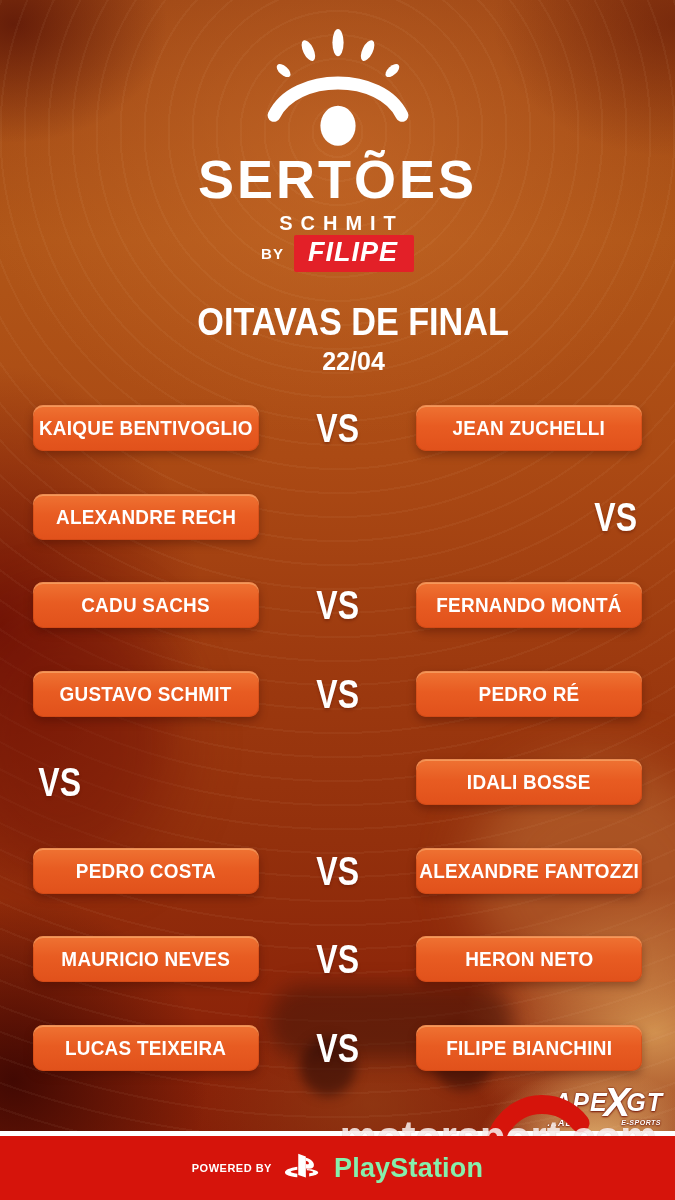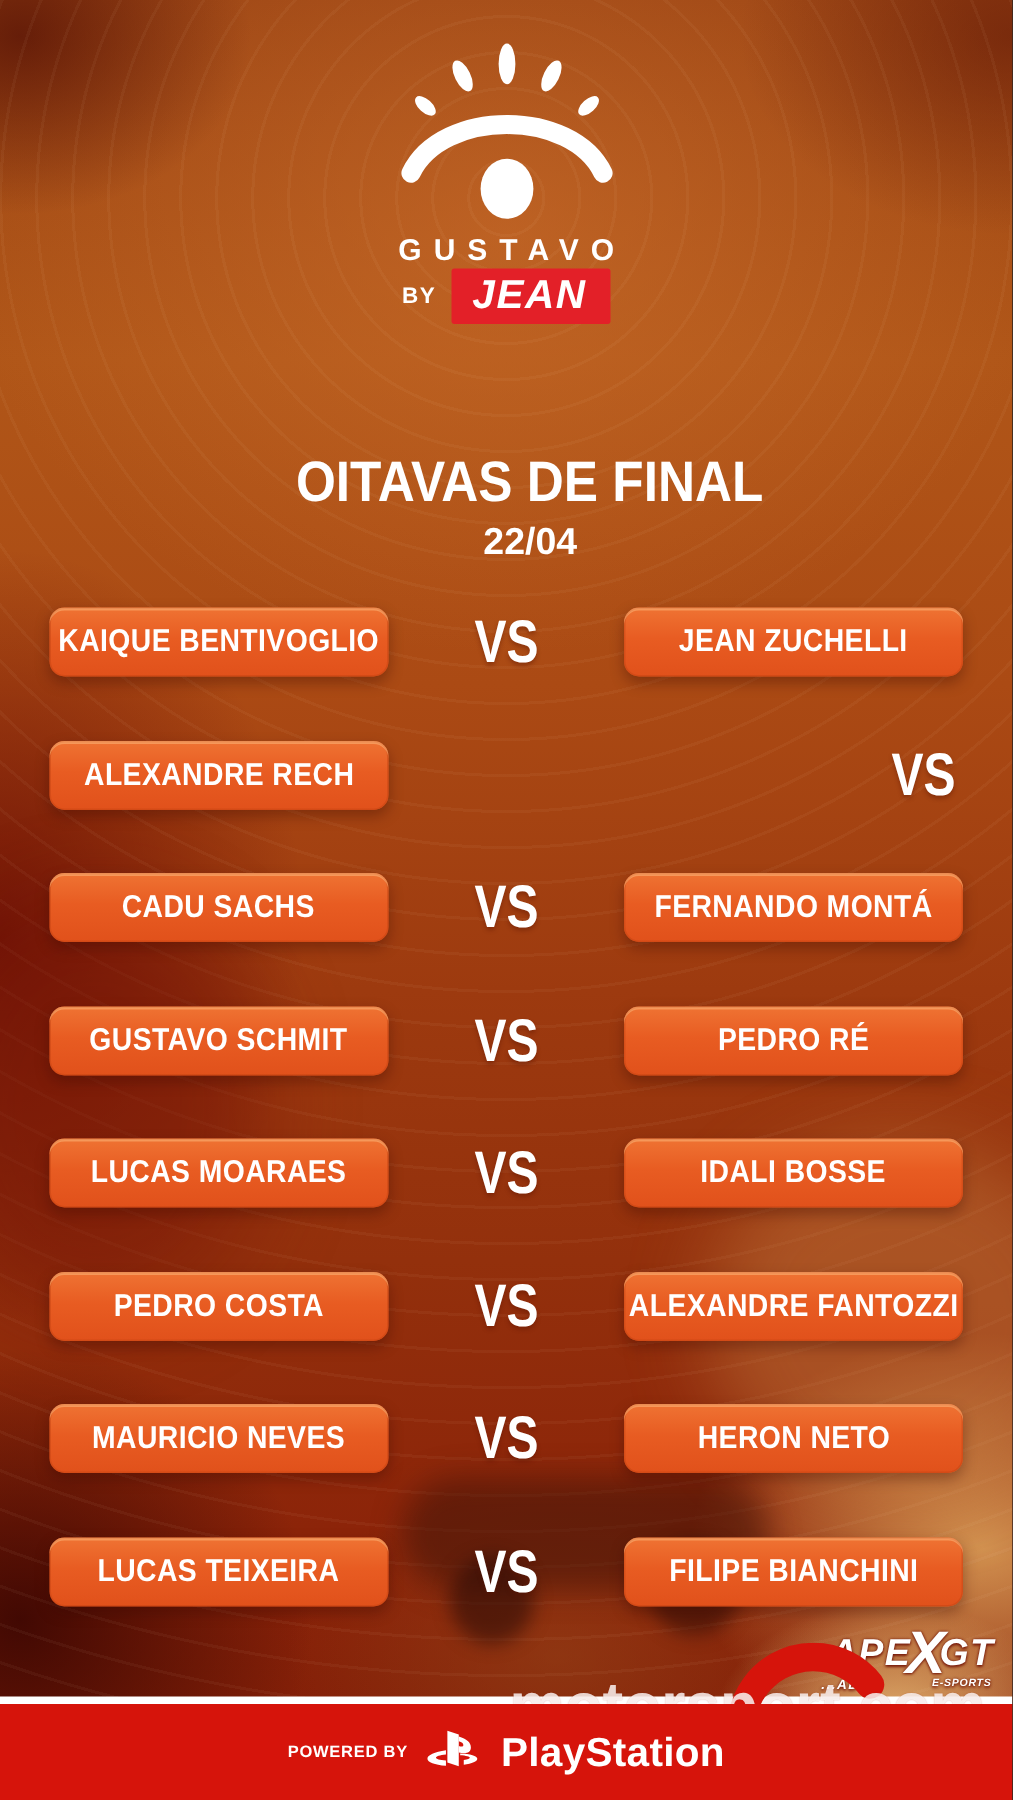--- a/index.html
+++ b/index.html
@@ -55,21 +55,21 @@
   .apex-word{font-size:25px;letter-spacing:1px;}
   .apex-x{font-size:40px;margin:0 -4px;line-height:.8;}
   .apex-sub-left{font-size:9px;letter-spacing:1px;margin-top:1px;margin-right:78px;}
   .apex-sub-right{position:absolute;right:2px;bottom:2px;font-size:7px;letter-spacing:.5px;}
 
   .sep-line{position:absolute;top:1131px;left:0;width:675px;height:5px;background:#fff;}
   .bottom-bar{position:absolute;top:1136px;left:0;width:675px;height:64px;background:#d6140b;
     display:flex;align-items:center;justify-content:center;gap:12px;}
   .powered-by{color:#fff;font-size:11px;font-weight:700;letter-spacing:.5px;}
   .ps-glyph{width:38px;height:30px;}
-  .ps-word{color:#ffffff;font-size:27px;font-weight:600;letter-spacing:.2px;}
+  .ps-word{color:#86efac;font-size:27px;font-weight:600;letter-spacing:.2px;}
 
   .wm-swoosh{position:absolute;left:440px;top:1095px;width:170px;height:105px;pointer-events:none;}
   .watermark{position:absolute;top:1114px;right:0px;color:rgba(255,255,255,.8);font-size:46px;font-weight:700;
     letter-spacing:0;line-height:1;pointer-events:none;text-shadow:0 0 1px rgba(160,40,25,.4);}
 </style>
 </head>
 <body>
 
 <div class="page">
   <div class="rings"></div>
@@ -84,24 +84,25 @@
       <g fill="#ffffff">
         <ellipse cx="110" cy="17" rx="7" ry="17"></ellipse>
         <ellipse cx="73" cy="27" rx="6.5" ry="14" transform="rotate(-26 73 27)"></ellipse>
         <ellipse cx="42" cy="52" rx="5.5" ry="10.5" transform="rotate(-48 42 52)"></ellipse>
         <ellipse cx="147" cy="27" rx="6.5" ry="14" transform="rotate(26 147 27)"></ellipse>
         <ellipse cx="178" cy="52" rx="5.5" ry="10.5" transform="rotate(48 178 52)"></ellipse>
         <ellipse cx="110" cy="121" rx="22" ry="25"></ellipse>
       </g>
       <path d="M30 108 C 56 54, 164 54, 190 108" fill="none" stroke="#ffffff" stroke-width="16" stroke-linecap="round"></path>
     </svg>
-    <div class="logo-subtitle">GUSTAVO</div>
+    <div class="logo-title">SERTÕES</div>
+    <div class="logo-subtitle">SCHMIT</div>
     <div class="by-motul">
       <span class="by-label">BY</span>
-      <span class="motul-box">JEAN</span>
+      <span class="motul-box">FILIPE</span>
     </div>
   </header>
 
   <div class="round">
     <div class="round-title"><span class="cond">OITAVAS DE FINAL</span></div>
     <div class="round-date">22/04</div>
   </div>
 
   <main class="bracket">
     <div class="match-row">
@@ -135,23 +136,20 @@
       <div class="pill">
         <span class="pill-label cond">GUSTAVO SCHMIT</span>
       </div>
       <span class="vs-label">VS</span>
       <div class="pill">
         <span class="pill-label cond">PEDRO RÉ</span>
       </div>
     </div>
 
     <div class="match-row">
-      <div class="pill">
-        <span class="pill-label cond">LUCAS MOARAES</span>
-      </div>
       <span class="vs-label">VS</span>
       <div class="pill">
         <span class="pill-label cond">IDALI BOSSE</span>
       </div>
     </div>
 
     <div class="match-row">
       <div class="pill">
         <span class="pill-label cond">PEDRO COSTA</span>
       </div>

